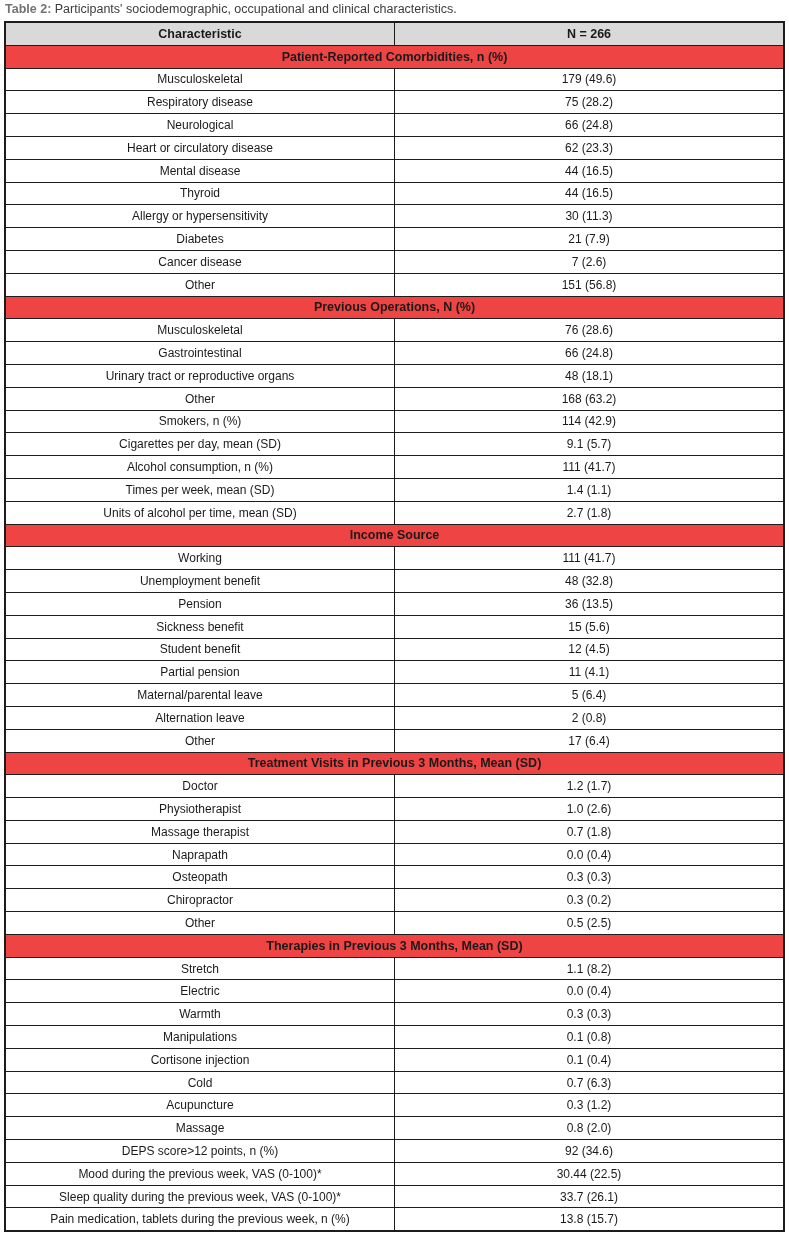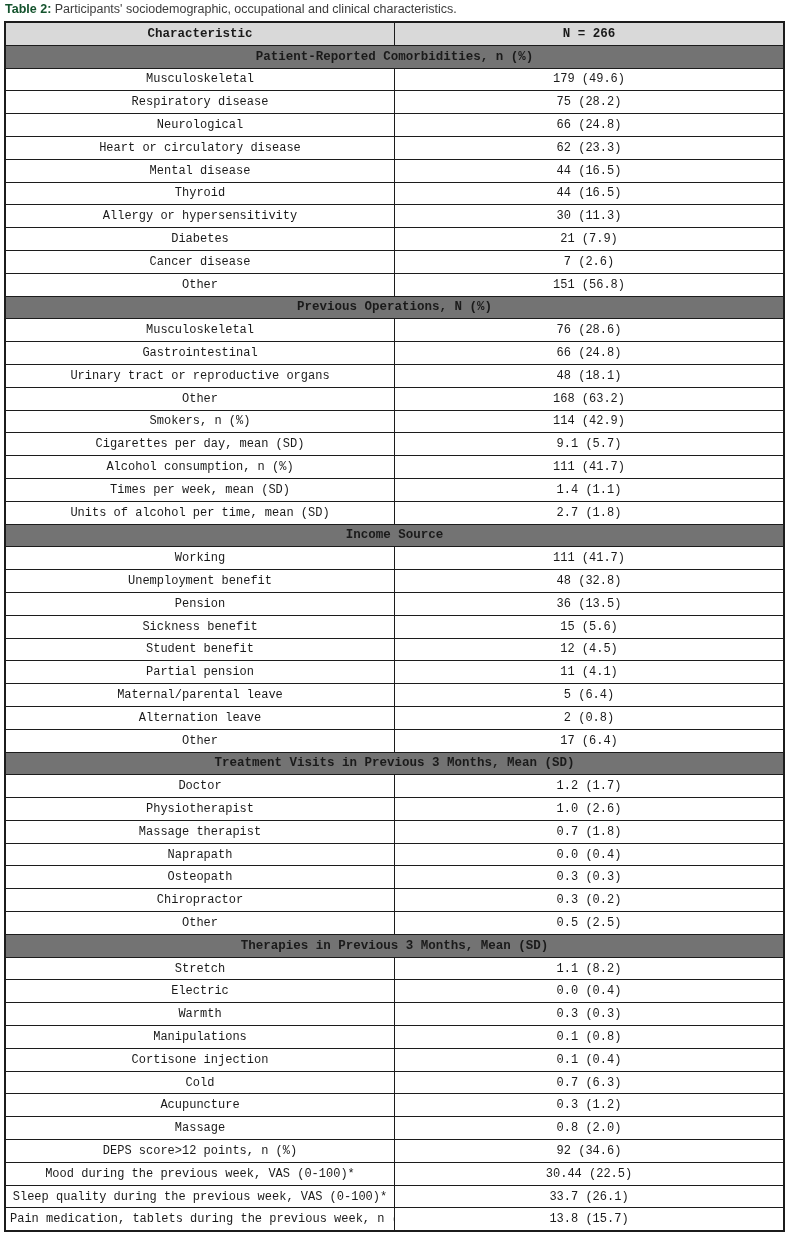--- a/index.html
+++ b/index.html
@@ -17,29 +17,29 @@
   }
   .caption {
     font-family: "Liberation Sans", sans-serif;
     font-size: 12.5px;
     line-height: 15px;
     color: #3c3c3c;
     margin: 0 0 4px 1px;
     white-space: nowrap;
   }
   .caption .caption-label {
-    color: #14532d;
+    color: #737373;
     font-weight: bold;
   }
   table.char-table {
     width: 781px;
     border-collapse: collapse;
     table-layout: fixed;
     border: 2px solid #1c1c1c;
-    font-family: Liberation Mono, monospace;
+    font-family: Liberation Sans, sans-serif;
   }
   .char-table th,
   .char-table td {
     border: 1px solid #1c1c1c;
     text-align: center;
     vertical-align: middle;
     font-size: 12px;
     color: #1a1a1a;
     padding: 0 4px;
     height: 21.8px;
@@ -47,21 +47,21 @@
     white-space: nowrap;
   }
   .char-table thead th {
     background: #d9d9d9;
     font-weight: bold;
     font-size: 12.5px;
   }
   .char-table td.section {
     font-weight: bold;
     font-size: 12.5px;
-    background: #737373;
+    background: #ef4444;
   }
 </style>
 </head>
 <body>
 
 <div class="page">
   <p class="caption"><span class="caption-label">Table 2:</span><span> Participants' sociodemographic, occupational and clinical characteristics.</span></p>
 
   <table class="char-table">
     <colgroup>

